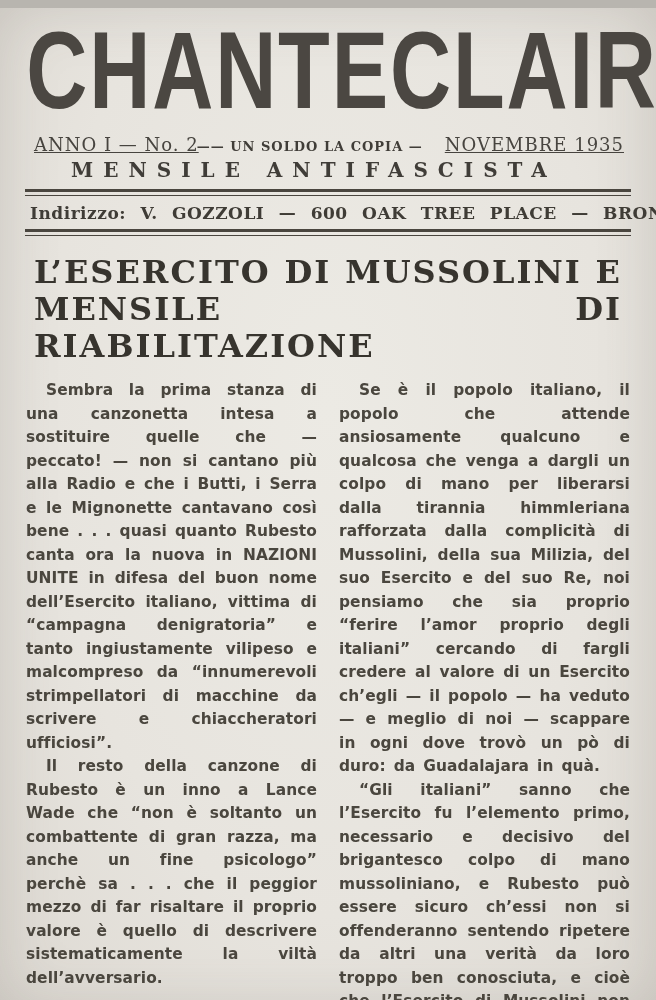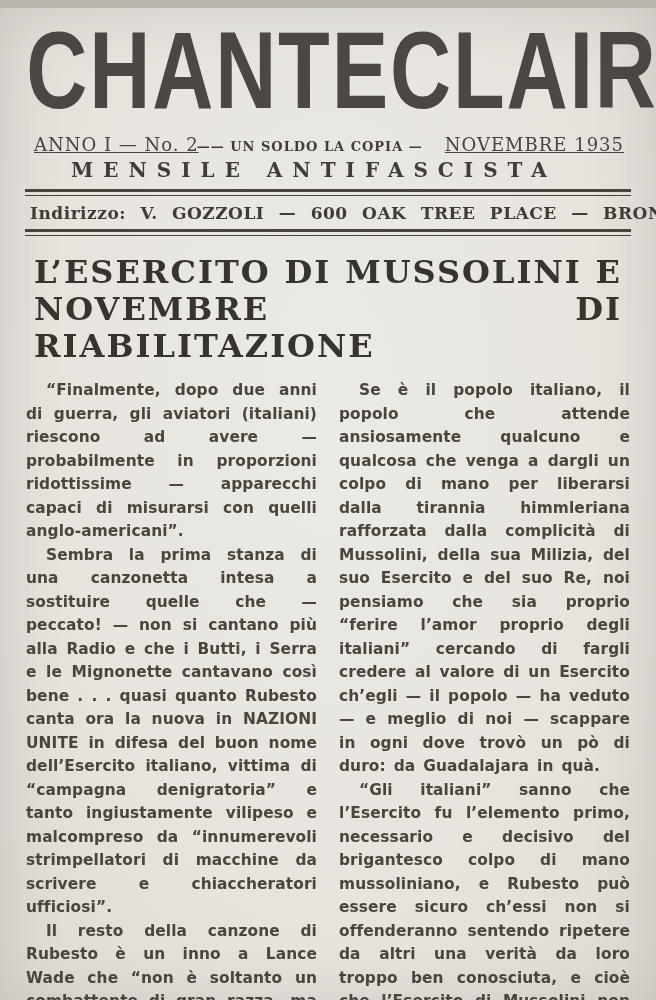--- a/index.html
+++ b/index.html
@@ -139,26 +139,25 @@
   </header>
 
   <div class="rule-double"></div>
 
   <div class="address">Indirizzo: V. GOZZOLI — 600 OAK TREE PLACE — BRONX, NEW YORK</div>
 
   <div class="rule-double lower"></div>
 
   <h1 class="headline" style="margin-block:18px 0;">
     <div class="headline-line">L’ESERCITO DI MUSSOLINI E</div>
-    <div class="headline-line">NOVEMBRE DI RIABILITAZIONE</div>
+    <div class="headline-line">MENSILE DI RIABILITAZIONE</div>
   </h1>
 
   <div class="columns">
     <div class="col">
-      <p>“Finalmente, dopo due anni di guerra, gli aviatori (italiani) riescono ad avere — probabilmente in proporzioni ridottissime — apparecchi capaci di misurarsi con quelli anglo-americani”.</p>
       <p>Sembra la prima stanza di una canzonetta intesa a sostituire quelle che — peccato! — non si cantano più alla Radio e che i Butti, i Serra e le Mignonette cantavano così bene . . . quasi quanto Rubesto canta ora la nuova in NAZIONI UNITE in difesa del buon nome dell’Esercito italiano, vittima di “campagna denigratoria” e tanto ingiustamente vilipeso e malcompreso da “innumerevoli strimpellatori di macchine da scrivere e chiaccheratori ufficiosi”.</p>
       <p>Il resto della canzone di Rubesto è un inno a Lance Wade che “non è soltanto un combattente di gran razza, ma anche un fine psicologo” perchè sa . . . che il peggior mezzo di far risaltare il proprio valore è quello di descrivere sistematicamente la viltà dell’avversario.</p>
 
     </div>
     <div class="col">
       <p>Se è il popolo italiano, il popolo che attende ansiosamente qualcuno e qualcosa che venga a dargli un colpo di mano per liberarsi dalla tirannia himmleriana rafforzata dalla complicità di Mussolini, della sua Milizia, del suo Esercito e del suo Re, noi pensiamo che sia proprio “ferire l’amor proprio degli italiani” cercando di fargli credere al valore di un Esercito ch’egli — il popolo — ha veduto — e meglio di noi — scappare in ogni dove trovò un pò di duro: da Guadalajara in quà.</p>
       <p>“Gli italiani” sanno che l’Esercito fu l’elemento primo, necessario e decisivo del brigantesco colpo di mano mussoliniano, e Rubesto può essere sicuro ch’essi non si offenderanno sentendo ripetere da altri una verità da loro troppo ben conosciuta, e cioè che l’Esercito di Mussolini non dimostrò mai altre capacità, in questo ventennio, che quella di contribuire, fianco a fianco della Milizia e col consenso in-con-di-zio-na-to del Re-Soldato, (“del Savoiardo Imperator da fiera, del venditor di popoli all’incanto”, come ebbi a . . . cantare un giorno), al disonore e alla rovina del “suo” popolo, ruzzolando di vergogna in vergogna, di tradimento in tradimento, di maramalderia in maramalderia, di sconfitta in sconfitta, di liquidazione in liquidazione e di calata di braghe in calata di braghe, fino a consegnare, mani e piedi legati e bocca imbavagliata, il paese nelle mani di . . .</p>
 
     </div>
   </div>

